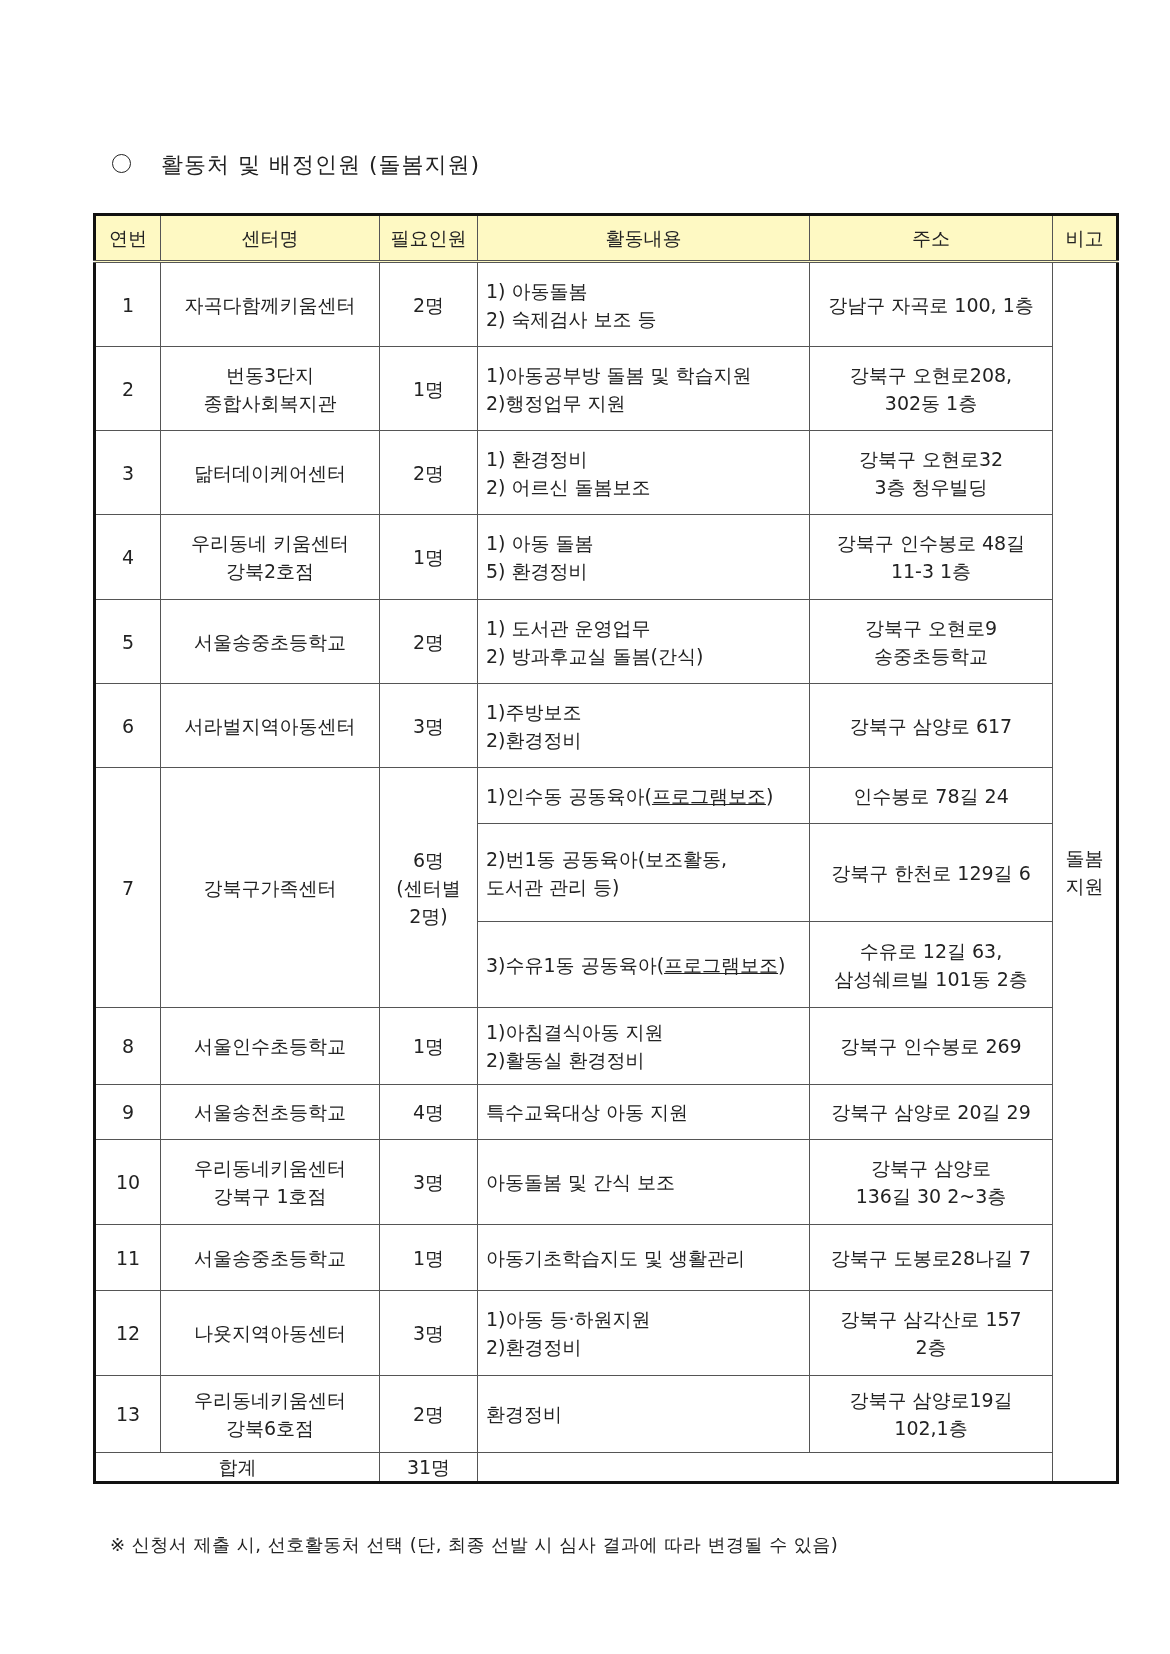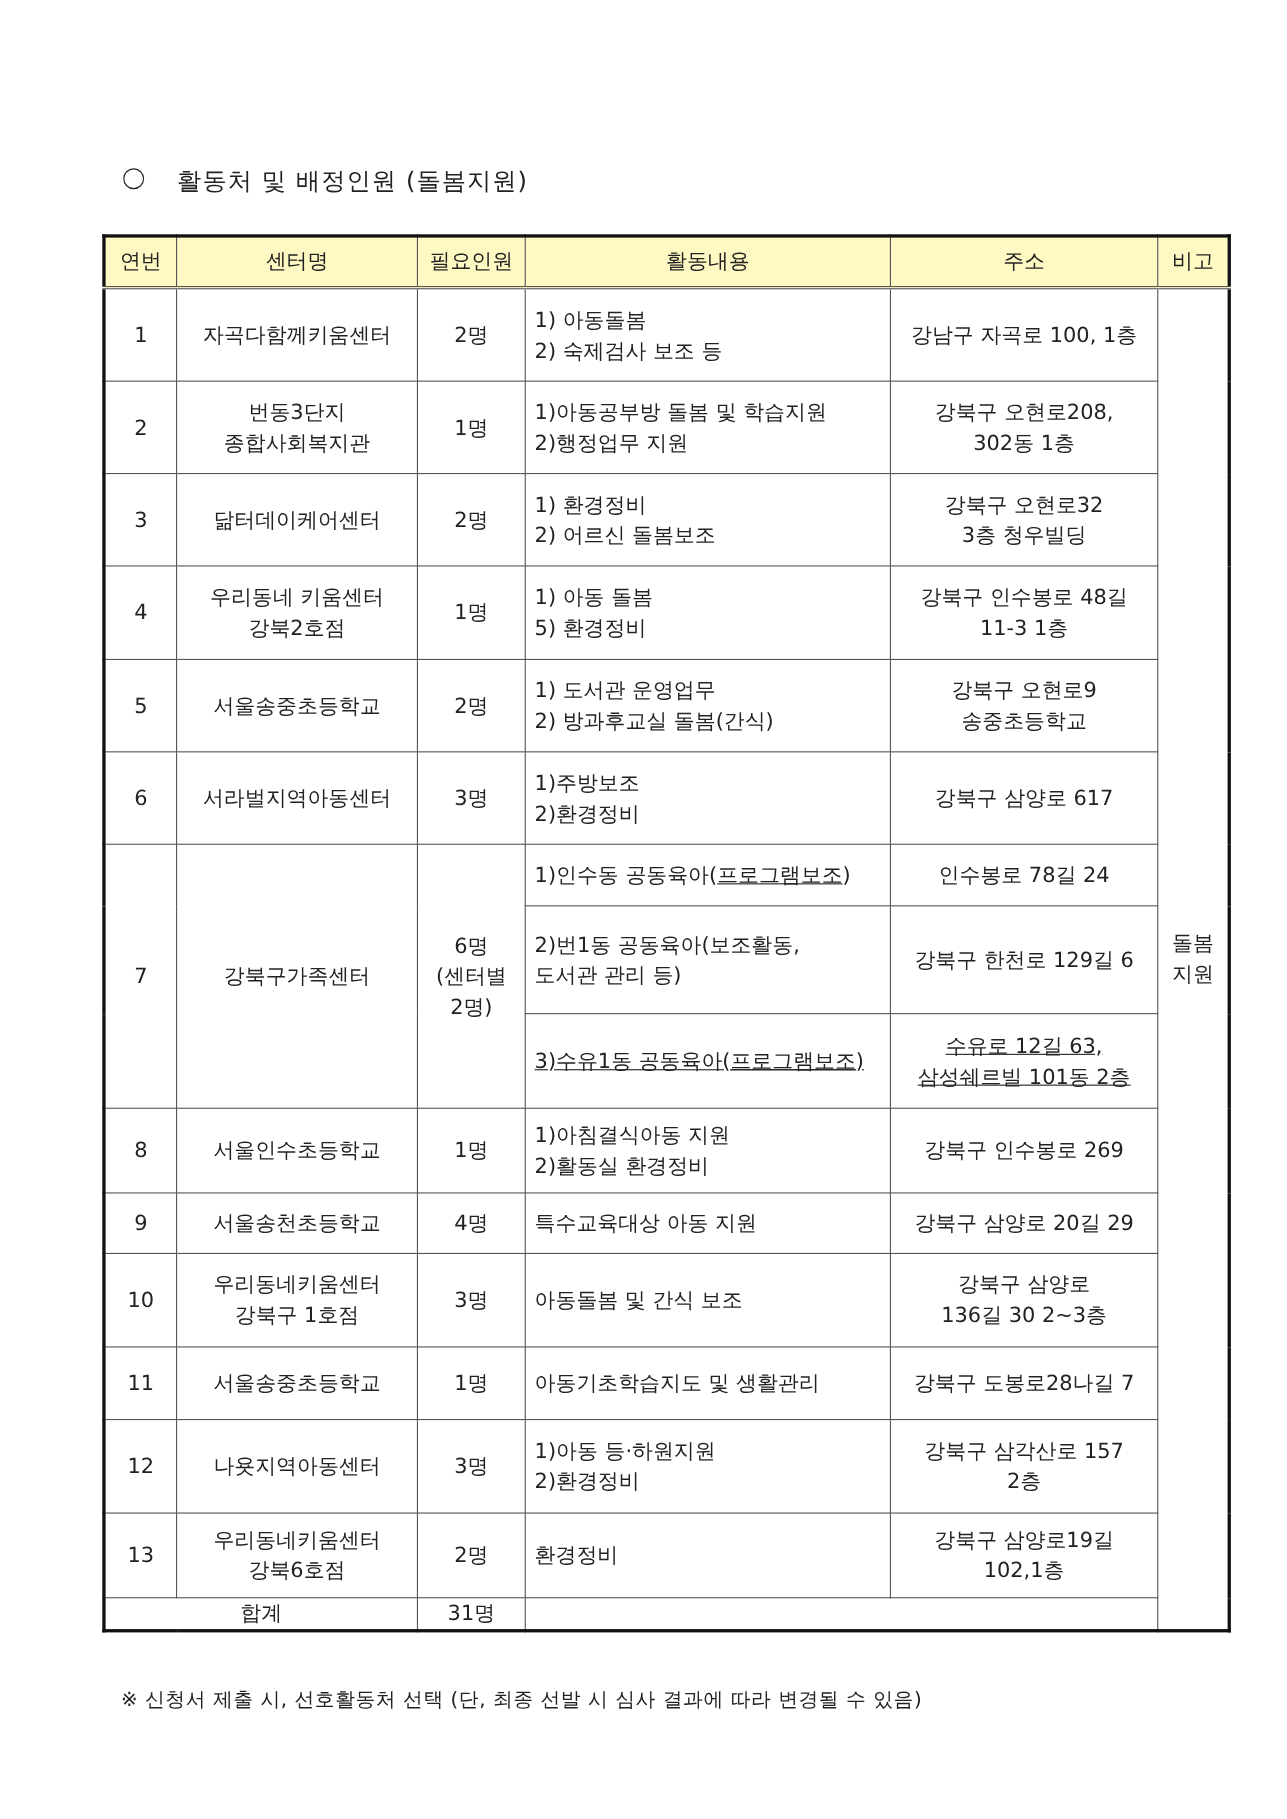--- a/index.html
+++ b/index.html
@@ -168,21 +168,21 @@
       </tr>
       <tr style="height: 98px;">
         <td class="l">
           <span class="line">2)번1동 공동육아(보조활동,</span>
           <span class="line">도서관 관리 등)</span>
         </td>
         <td class="c">
           <span class="line">강북구 한천로 129길 6</span>
         </td>
       </tr>
-      <tr style="height: 86px; text-decoration: underline;">
+      <tr style="height: 86px;">
         <td class="l">
           <span class="line"><span>3)수유1동 공동육아(</span><span class="u">프로그램보조</span><span>)</span></span>
         </td>
         <td class="c">
           <span class="line">수유로 12길 63,</span>
           <span class="line">삼성쉐르빌 101동 2층</span>
         </td>
       </tr>
       <tr style="height: 77px;">
         <td class="c" rowspan="1">8</td>

